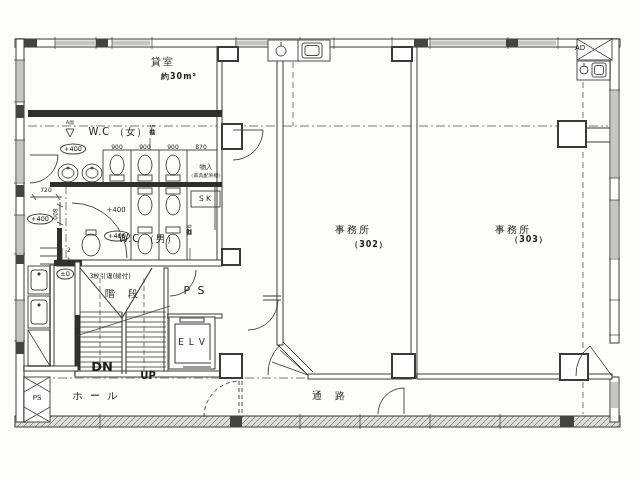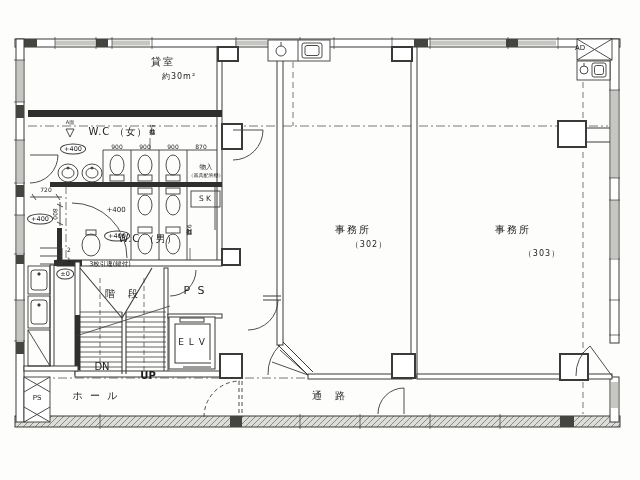--- a/index.html
+++ b/index.html
@@ -6,21 +6,21 @@
   #plan{
     position:relative;width:640px;height:480px;background:#fdfdfc;overflow:hidden;
     font-family:"DejaVu Sans",sans-serif;
   }
   .lbl{
     position:absolute;transform:translate(-50%,-50%);
     color:#1c1c1c;white-space:nowrap;line-height:1.05;
     font-family:"DejaVu Sans",sans-serif;
   }
   .room{font-size:10px;font-weight:normal;letter-spacing:2px;}
-  .room-sub{font-size:8px;font-weight:normal;letter-spacing:1px;padding-left:32px;}
+  .room-sub{font-size:8px;font-weight:bold;letter-spacing:1px;padding-left:32px;}
   .small{font-size:6px;}
   .tiny{font-size:5px;}
   .note{font-size:6.5px;}
   .lvl{
     border:1px solid #3a3a38;border-radius:50%;
     padding:0 3px;font-size:6.5px;line-height:9px;background:rgba(255,255,255,.6);
   }
   .plain-lvl{font-size:7px;}
   .vtext{writing-mode:vertical-rl;text-orientation:mixed;letter-spacing:0px;}
   svg{position:absolute;left:0;top:0;}
@@ -262,32 +262,32 @@
   <div class="lbl lvl" style="left:40px;top:219px;">+400</div>
   <div class="lbl plain-lvl" style="left:116px;top:211px;">+400</div>
   <div class="lbl lvl" style="left:117px;top:236px;">+400</div>
   <div class="lbl lvl" style="left:65px;top:274px;">±0</div>
 
   <div class="lbl room" style="left:148px;top:239px;letter-spacing:1px;">W.C （男）</div>
   <div class="lbl vtext small" style="left:189px;top:230px;">有効921</div>
   <div class="lbl small" style="left:69px;top:250px;">2</div>
   <div class="lbl small" style="left:69px;top:260px;">1</div>
 
-  <div class="lbl note" style="left:110px;top:264px;">3枚引違(鍵付)</div>
+  <div class="lbl note" style="left:110px;top:276px;">3枚引違(鍵付)</div>
   <div class="lbl room" style="left:124px;top:294px;letter-spacing:5px;">階 段</div>
-  <div class="lbl" style="left:102px;top:367px;font-size:10px;font-weight:normal;">DN</div>
+  <div class="lbl" style="left:102px;top:367px;font-size:13px;font-weight:bold;">DN</div>
   <div class="lbl" style="left:148px;top:376px;font-size:10px;font-weight:bold;">UP</div>
 
   <div class="lbl" style="left:195px;top:291px;font-size:11px;letter-spacing:2px;">P S</div>
   <div class="lbl" style="left:192px;top:343px;font-size:9px;letter-spacing:1px;">E L V</div>
 
   <div class="lbl room" style="left:96px;top:396px;">ホ ー ル</div>
   <div class="lbl room" style="left:331px;top:396px;letter-spacing:5px;">通 路</div>
 
   <div class="lbl room" style="left:353px;top:230px;">事務所</div>
   <div class="lbl room-sub" style="left:353px;top:245px;">（302）</div>
   <div class="lbl room" style="left:513px;top:230px;">事務所</div>
-  <div class="lbl room-sub" style="left:513px;top:254px;margin-left:13px;">（303）</div>
+  <div class="lbl room-sub" style="left:513px;top:240px;">（303）</div>
 
   <div class="lbl" style="left:580px;top:49px;font-size:7px;">AD</div>
   <div class="lbl" style="left:37px;top:399px;font-size:7px;">PS</div>
 
 </div>
 
 </body></html>

